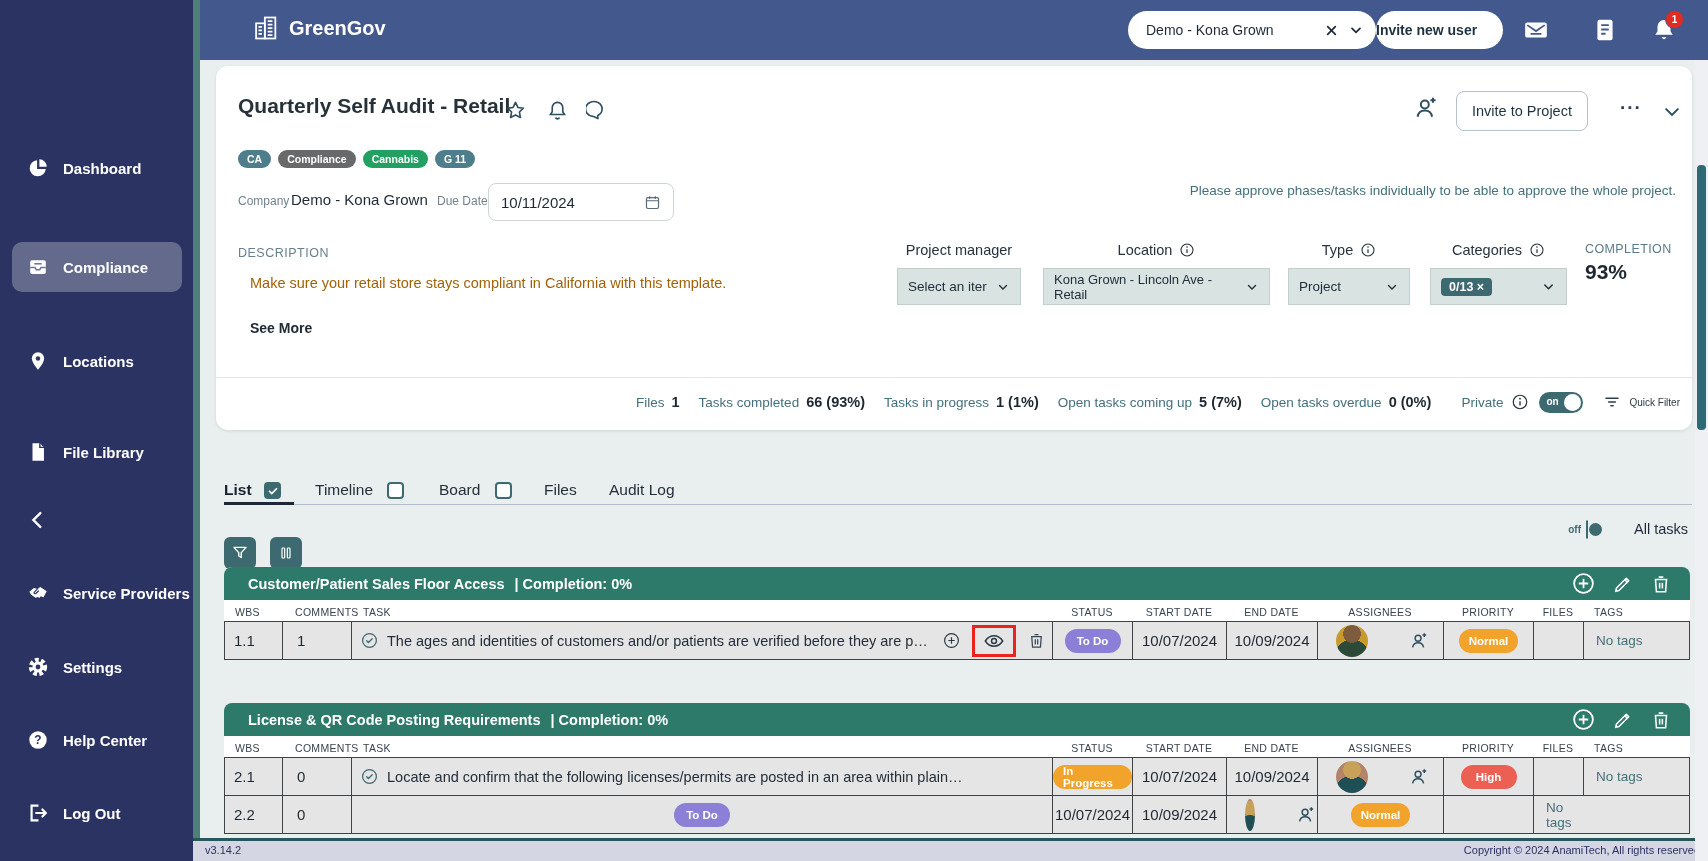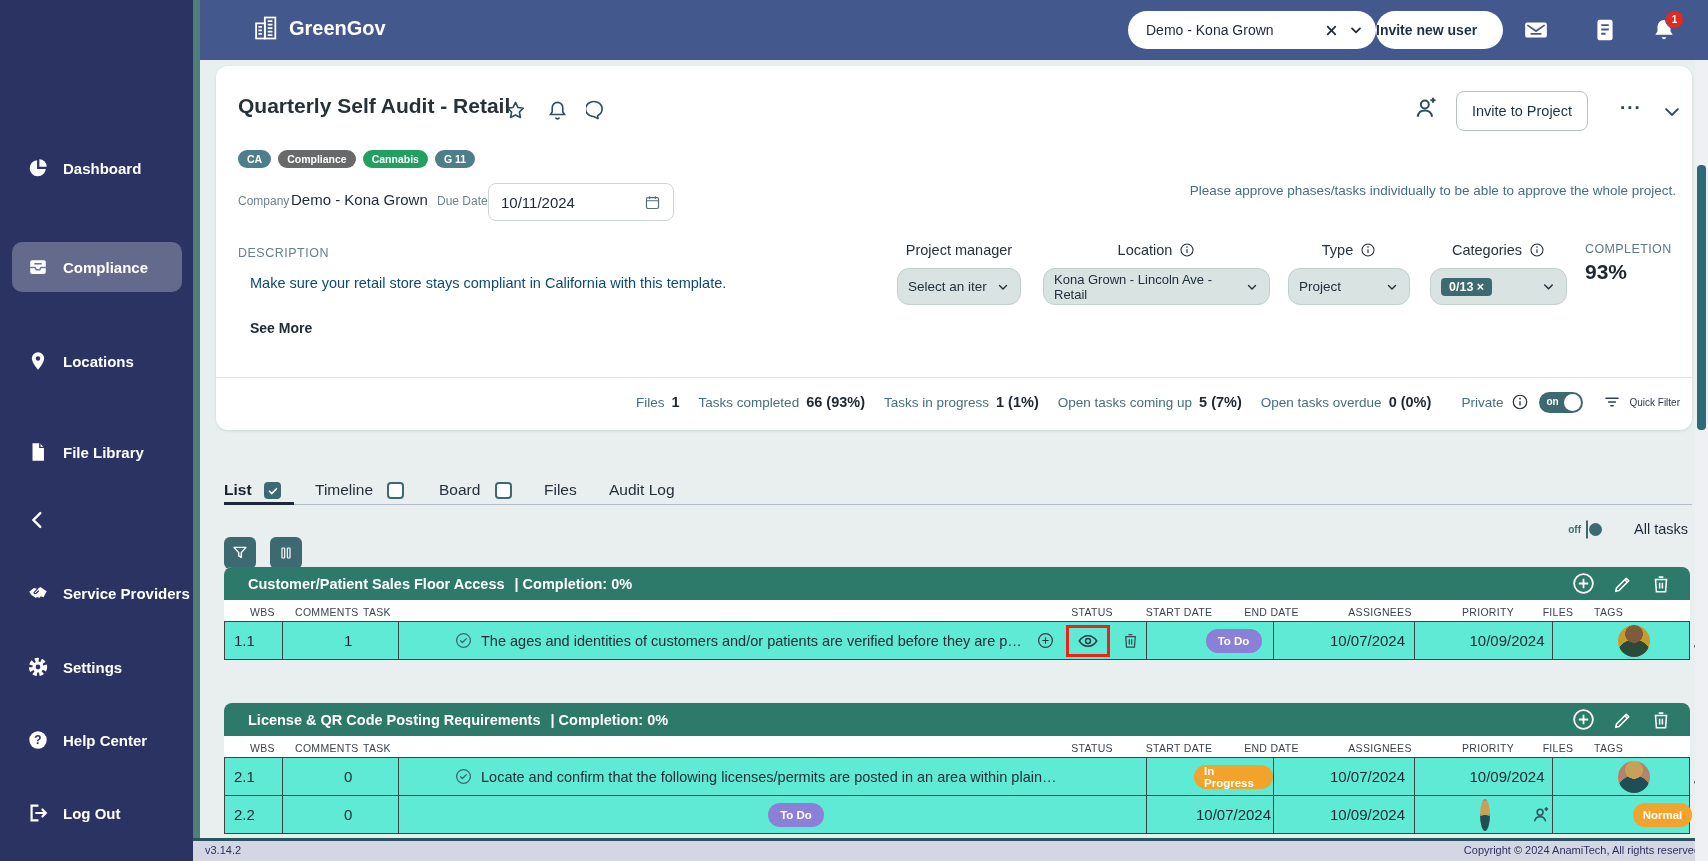--- a/index.html
+++ b/index.html
@@ -24,21 +24,21 @@
   .badge{position:absolute;left:14px;top:-7px;width:17px;height:17px;background:#e02b20;border:1.5px solid #43598e;border-radius:50%;color:#fff;font-size:10px;font-weight:700;display:flex;align-items:center;justify-content:center;}
 
   
   .card{position:absolute;left:216px;top:66px;width:1476px;height:364px;background:#fff;border-radius:12px;box-shadow:0 1px 3px rgba(30,40,60,.12);}
   .title{position:absolute;left:22px;top:28px;font-size:21px;font-weight:700;color:#263238;}
   .t-ic{position:absolute;top:33px;width:23px;height:23px;color:#2f4e5e;cursor:pointer;}
   .tagchip{height:18px;border-radius:9px;color:#fff;font-size:10.5px;font-weight:700;display:inline-flex;align-items:center;padding:0 9px;}
   .minilabel{font-size:12px;color:#70838d;}
   .note{position:absolute;right:16px;top:117px;font-size:13.5px;color:#44707c;}
   .datebox{position:absolute;left:272px;top:117px;width:160px;height:36px;border:1px solid #cdd5d9;border-radius:8px;display:flex;align-items:center;justify-content:space-between;padding:0 12px;font-size:15px;color:#1f2937;}
-  .dd{position:absolute;height:37px;background:#d9e3e1;border:1px solid #c3cfcc;border-radius:12px;display:flex;align-items:center;justify-content:space-between;padding:16px 10px;font-size:13.5px;color:#20303c;cursor:pointer;box-sizing:border-box;}
+  .dd{position:absolute;height:37px;background:#d9e3e1;border:1px solid #c3cfcc;border-radius:0;display:flex;align-items:center;justify-content:space-between;padding:16px 10px;font-size:13.5px;color:#20303c;cursor:pointer;box-sizing:border-box;}
   .fieldlab{position:absolute;top:176px;display:flex;align-items:center;justify-content:center;gap:7px;font-size:14.5px;color:#27323c;}
   .inv-btn{position:absolute;left:1240px;top:25px;width:130px;height:38px;border:1px solid #b5c2c8;border-radius:8px;display:flex;align-items:center;justify-content:center;font-size:14.5px;color:#1d3240;background:#fff;cursor:pointer;}
   .divider{position:absolute;left:0;top:311px;width:1476px;height:1px;background:#e1e5ec;}
   .statsrow{position:absolute;left:420px;right:12px;top:318px;height:36px;display:flex;align-items:center;}
   .stat{display:flex;align-items:baseline;gap:7px;margin-right:19px;white-space:nowrap;}
   .stat .sl{font-size:13.5px;color:#44707c;}
   .stat .sv{font-size:14.5px;font-weight:700;color:#1f2731;}
 
   
   .tgl-on{width:44px;height:21px;border-radius:11px;background:#3c6a70;position:relative;cursor:pointer;}
@@ -55,24 +55,24 @@
   .sqbtn{position:absolute;top:537px;width:32px;height:32px;background:#3c6a70;border-radius:6px;display:flex;align-items:center;justify-content:center;cursor:pointer;}
 
   
   .section{position:absolute;left:224px;width:1466px;background:#fff;border-radius:8px 8px 2px 2px;}
   .sec-head{height:33px;background:#2d7a6b;border-radius:8px 8px 0 0;color:#fff;display:flex;align-items:center;padding:0 18px 0 24px;font-size:14.5px;font-weight:700;}
   .sec-head .spacer{flex:1;}
   .sec-ic{width:25px;height:25px;margin-left:16px;color:#fff;cursor:pointer;}
   .grid{display:grid;grid-template-columns:58px 69px 701px 80px 94px 91px 126px 90px 50px 107px;}
   .hlabels{height:21px;align-items:flex-end;font-size:10.5px;color:#39434f;letter-spacing:.3px;padding-bottom:3px;box-sizing:border-box;}
   .hlabels > div{display:flex;align-items:flex-end;}
-  .hl-l{padding-left:26px;}
+  .hl-l{padding-left:11px;}
   .hl-c{justify-content:center;}
   .rows{border:1px solid #3f4345;}
-  .trow{height:37px;background:#5eead4;gap:47px;}
+  .trow{height:37px;background:#e5e5e5;}
   .trow + .trow{border-top:1px solid #3f4345;}
   .c{border-right:1px solid #3f4345;display:flex;align-items:center;overflow:hidden;}
   .c:last-child{border-right:none;}
   .v15{font-size:15px;color:#1f2732;}
   .taskc{gap:8px;padding:0 6px 0 8px;}
   .tasktext{flex:1;font-size:14.5px;color:#232e3a;white-space:nowrap;overflow:hidden;text-overflow:ellipsis;}
   .status-pill{min-width:56px;height:24px;border-radius:12px;color:#fff;font-size:11.5px;font-weight:700;display:inline-flex;align-items:center;justify-content:center;padding:0 10px;box-sizing:border-box;cursor:pointer;}
   .center{justify-content:center;}
   .avatar{width:32px;height:32px;border-radius:50%;cursor:pointer;}
   .av1{background:radial-gradient(circle at 50% 28%, #7d5b3c 0 31%, transparent 32%),radial-gradient(circle at 50% 100%, #2c4a38 0 48%, transparent 49%),#c79a2e;}
@@ -298,21 +298,21 @@
       <span>10/11/2024</span>
       <span>
           <svg width="17" height="17" viewBox="0 0 24 24">
             <rect x="3.5" y="5" width="17" height="15.5" rx="2" fill="none" stroke="#5b6b77" stroke-width="1.7"></rect>
             <path d="M3.5 9.5h17M8 3v4M16 3v4" stroke="#5b6b77" stroke-width="1.7"></path>
           </svg>
         </span>
     </div>
 
     <span class="abs" style="left:22px;top:180px;font-size:12.5px;letter-spacing:.5px;color:#68808c">DESCRIPTION</span>
-    <span class="abs" style="left:34px;top:209px;font-size:14.5px;color:#0c4a6e">Make sure your retail store stays compliant in California with this template.</span>
+    <span class="abs" style="left:34px;top:209px;font-size:14.5px;color:#a16207">Make sure your retail store stays compliant in California with this template.</span>
     <span class="abs" style="left:34px;top:254px;font-size:14px;font-weight:700;color:#212b36;cursor:pointer">See More</span>
 
     <div class="fieldlab" style="left:681px;width:124px">
         <span>Project manager</span>
       </div>
     <div class="fieldlab" style="left:827px;width:227px">
       <span>Location</span>
       <span>
           <svg width="16" height="16" viewBox="0 0 24 24">
             <circle cx="12" cy="12" r="9" fill="none" stroke="#27323c" stroke-width="1.6"></circle>

